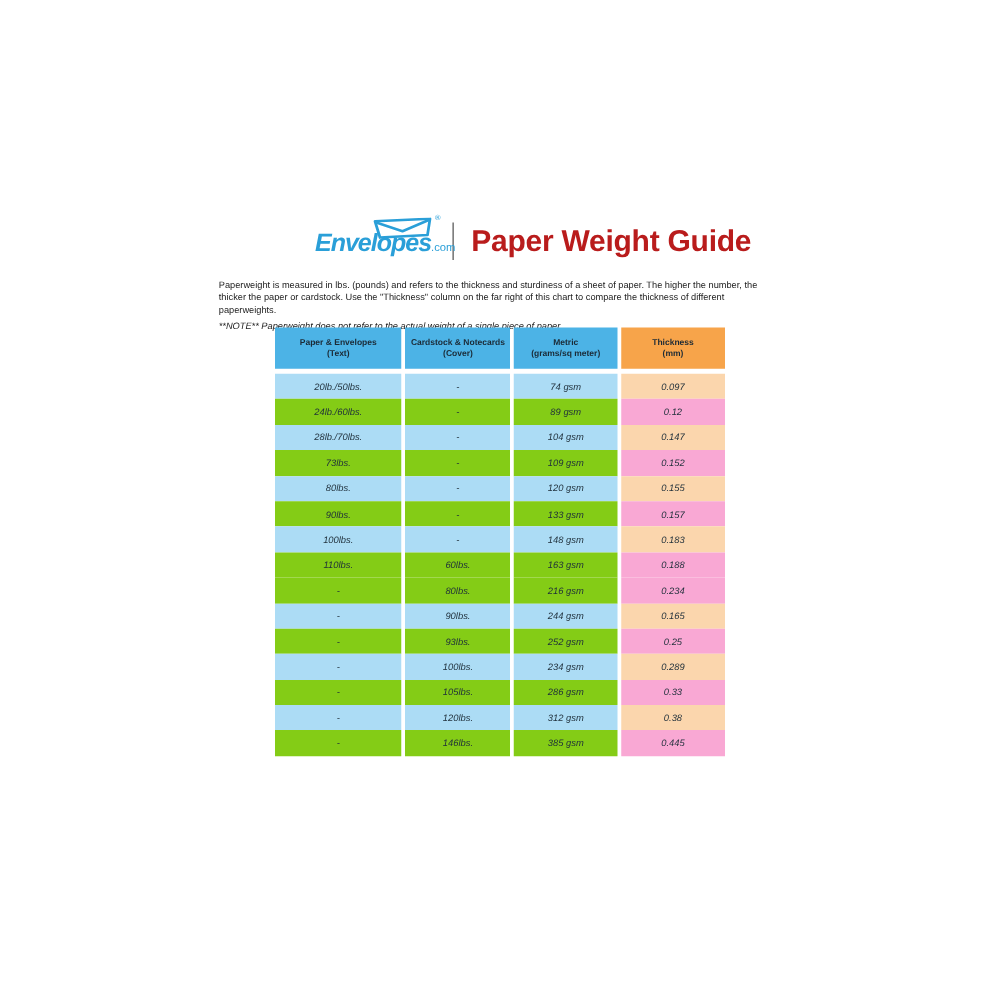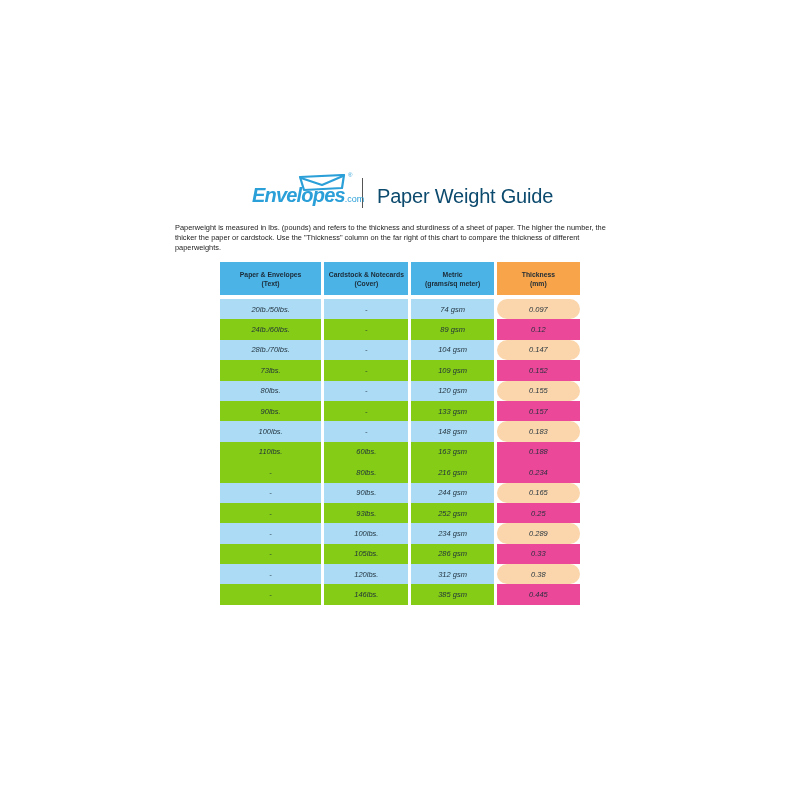--- a/index.html
+++ b/index.html
@@ -60,23 +60,23 @@
       color: #2a9fd8;
     }
     .title-divider {
       width: 1px;
       height: 30px;
       background: #555;
       margin-left: 10px;
       margin-right: 14px;
     }
     .page-title {
-      font-size: 20px;
-      font-weight: normal;
-      color: #0c4a6e;
+      font-size: 24px;
+      font-weight: bold;
+      color: #b91c1c;
       white-space: nowrap;
       letter-spacing: -0.2px;
     }
     .intro {
       position: absolute;
       left: 175px;
       top: 223px;
       width: 450px;
       font-size: 7.4px;
       line-height: 10px;
@@ -122,41 +122,42 @@
       font-weight: bold;
       font-size: 6.8px;
       line-height: 9px;
       color: #1b2a36;
       flex-direction: column;
     }
     .header .cell.blue { background: #4cb3e6; }
     .header .cell.orange { background: #f7a44a; }
     .row.light .cell.blue { background: #acdcf5; }
     .row.dark .cell.blue { background: #84cc16; }
-    .row.light .cell.orange { background: #fbd6ad; border-radius: 10px; }
-    .row.dark .cell.orange { background: #ec4899; }
+    .row.light .cell.orange { background: #fbd6ad; }
+    .row.dark .cell.orange { background: #f9a8d4; }
   </style>
 </head>
 <body>
 
 <div class="title-bar">
   <div class="logo">
     <svg class="logo-envelope" viewBox="0 0 52 20">
       <path d="M4 3 L48 1 L46 14 L8 16 Z" fill="none" stroke="#2a9fd8" stroke-width="2.2" stroke-linejoin="round"></path>
       <path d="M5 4 L26 11 L47 2" fill="none" stroke="#2a9fd8" stroke-width="2" stroke-linejoin="round"></path>
     </svg>
     <span class="logo-reg">®</span>
     <div class="logo-text"><span>Envelopes</span><span class="dotcom">.com</span></div>
   </div>
   <div class="title-divider"></div>
   <div class="page-title">Paper Weight Guide</div>
 </div>
 
 <div class="intro">
   <p>Paperweight is measured in lbs. (pounds) and refers to the thickness and sturdiness of a sheet of paper. The higher the number, the thicker the paper or cardstock. Use the "Thickness" column on the far right of this chart to compare the thickness of different paperweights.</p>
+  <p class="note">**NOTE** Paperweight does not refer to the actual weight of a single piece of paper.</p>
 </div>
 
 <div class="table" id="tbl">
   <div class="row header">
     <div class="cell c0 blue">
       <span>Paper &amp; Envelopes</span>
       <span>(Text)</span>
     </div>
     <div class="cell c1 blue">
       <span>Cardstock &amp; Notecards</span>

